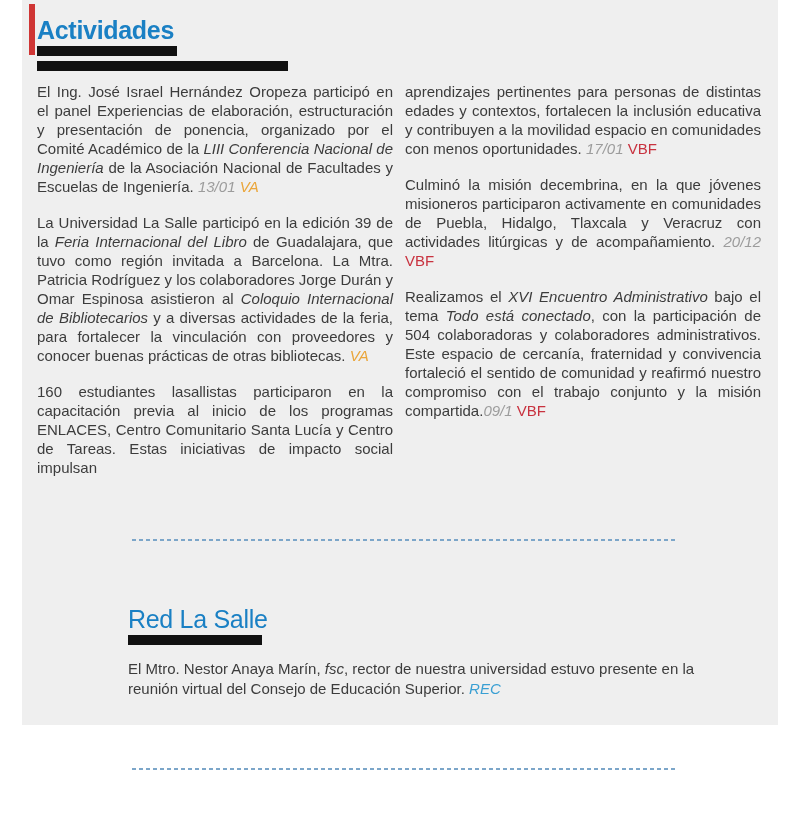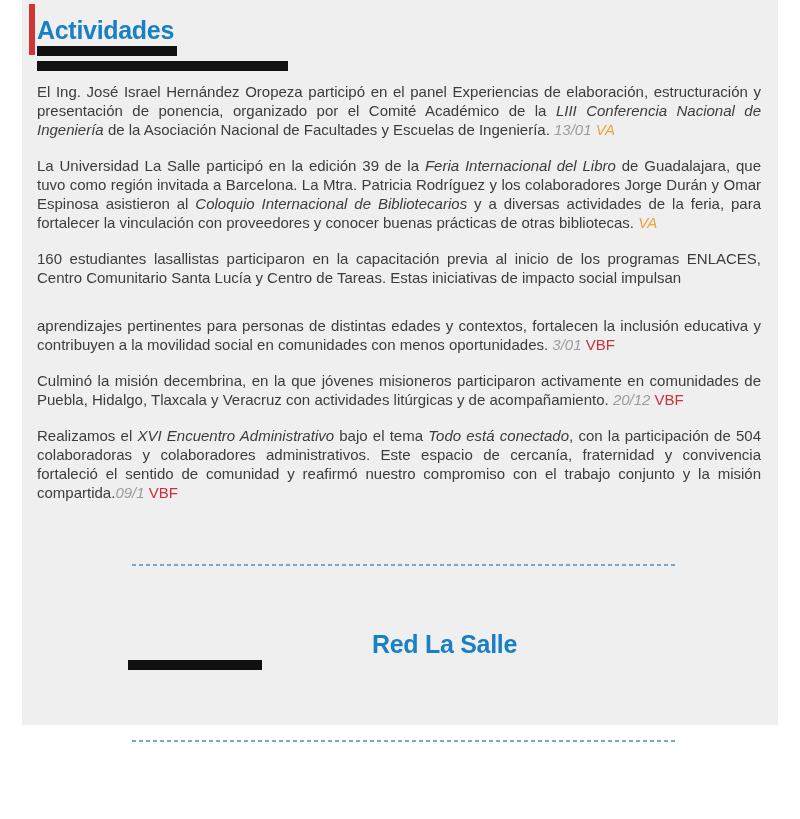--- a/index.html
+++ b/index.html
@@ -27,41 +27,41 @@
   }
   .content{position:absolute;left:15px;right:17px;top:18px;}
   .main-title h1{
     font-size:25px;line-height:24px;font-weight:bold;
     color:var(--heading-blue);letter-spacing:-0.3px;
   }
   .title-underline{height:10px;background:var(--bar-black);margin-top:4px;}
   .u1{width:140px;}
   .u2{width:251px;margin-top:5px;}
   .t2{margin-top:10px;}
-  .columns{display:flex;gap:12px;margin-top:11px;flex-direction:column;}
+  .columns{display:flex;gap:12px;margin-top:11px;}
   .col{flex:1;min-width:0;}
   .col p{
     font-size:15px;line-height:19px;color:var(--body-ink);
     text-align:justify;margin:0 0 17px 0;hyphens:auto;
   }
   .seg-i{font-style:italic;}
   .seg-d{font-style:italic;color:var(--date-gray);}
   .seg-va{font-style:italic;color:var(--tag-va);}
   .seg-vbf{color:var(--tag-vbf);}
   .seg-rec{font-style:italic;color:var(--tag-rec);}
   .divider{
     height:2px;margin-left:95px;margin-right:84px;
     background-image:repeating-linear-gradient(to right,var(--divider-blue) 0 4px,transparent 4px 7px);
   }
   .divider-1{margin-top:45px;}
   .divider-2{margin-top:70px;}
   .red-section{margin:66px 0 0 91px;}
   .red-section h2{
-    font-size:25px;line-height:24px;font-weight:bold;
-    color:var(--heading-blue);letter-spacing:-0.3px;text-align:center;
+    font-size:25px;line-height:24px;font-weight:normal;
+    color:var(--heading-blue);letter-spacing:-0.3px;
   }
   .u3{width:134px;}
   .red-section p{
     margin-top:14px;max-width:582px;
     font-size:15px;line-height:19.5px;color:var(--body-ink);
   }
 </style>
 </head>
 <body>
 
@@ -76,29 +76,30 @@
       <div class="title-underline u2"></div>
     </div>
 
     <div class="columns">
       <div class="col">
         <p><span>El Ing. José Israel Hernández Oropeza participó en el panel Experiencias de elaboración, estructuración y presentación de ponencia, organizado por el Comité Académico de la </span><span class="seg-i">LIII Conferencia Nacional de Ingeniería</span><span> de la Asociación Nacional de Facultades y Escuelas de Ingeniería. </span><span class="seg-d">13/01</span><span> </span><span class="seg-va">VA</span></p>
         <p><span>La Universidad La Salle participó en la edición 39 de la </span><span class="seg-i">Feria Internacional del Libro</span><span> de Guadalajara, que tuvo como región invitada a Barcelona. La Mtra. Patricia Rodríguez y los colaboradores Jorge Durán y Omar Espinosa asistieron al </span><span class="seg-i">Coloquio Internacional de Bibliotecarios</span><span> y a diversas actividades de la feria, para fortalecer la vinculación con proveedores y conocer buenas prácticas de otras bibliotecas. </span><span class="seg-va">VA</span></p>
         <p><span>160 estudiantes lasallistas participaron en la capacitación previa al inicio de los programas ENLACES, Centro Comunitario Santa Lucía y Centro de Tareas. Estas iniciativas de impacto social impulsan</span></p>
       </div>
       <div class="col">
-        <p><span>aprendizajes pertinentes para personas de distintas edades y contextos, fortalecen la inclusión educativa y contribuyen a la movilidad social en comunidades con menos oportunidades. </span><span class="seg-d">3/01</span><span> </span><span class="seg-vbf">VBF</span></p>
+        <p><span>aprendizajes pertinentes para personas de distintas edades y contextos, fortalecen la inclusión educativa y contribuyen a la movilidad espacio en comunidades con menos oportunidades. </span><span class="seg-d">17/01</span><span> </span><span class="seg-vbf">VBF</span></p>
         <p><span>Culminó la misión decembrina, en la que jóvenes misioneros participaron activamente en comunidades de Puebla, Hidalgo, Tlaxcala y Veracruz con actividades litúrgicas y de acompañamiento. </span><span class="seg-d">20/12</span><span> </span><span class="seg-vbf">VBF</span></p>
         <p><span>Realizamos el </span><span class="seg-i">XVI Encuentro Administrativo</span><span> bajo el tema </span><span class="seg-i">Todo está conectado</span><span>, con la participación de 504 colaboradoras y colaboradores administrativos. Este espacio de cercanía, fraternidad y convivencia fortaleció el sentido de comunidad y reafirmó nuestro compromiso con el trabajo conjunto y la misión compartida.</span><span class="seg-d">09/1</span><span> </span><span class="seg-vbf">VBF</span></p>
       </div>
     </div>
 
     <div class="divider divider-1"></div>
 
     <div class="red-section">
       <h2>Red La Salle</h2>
       <div class="title-underline u3"></div>
+      <p><span>El Mtro. Nestor Anaya Marín, </span><span class="seg-i">fsc</span><span>, rector de nuestra universidad estuvo presente en la reunión virtual del Consejo de Educación Superior. </span><span class="seg-rec">REC</span></p>
     </div>
 
     <div class="divider divider-2"></div>
 
   </div>
 </div>
 
 </body></html>

